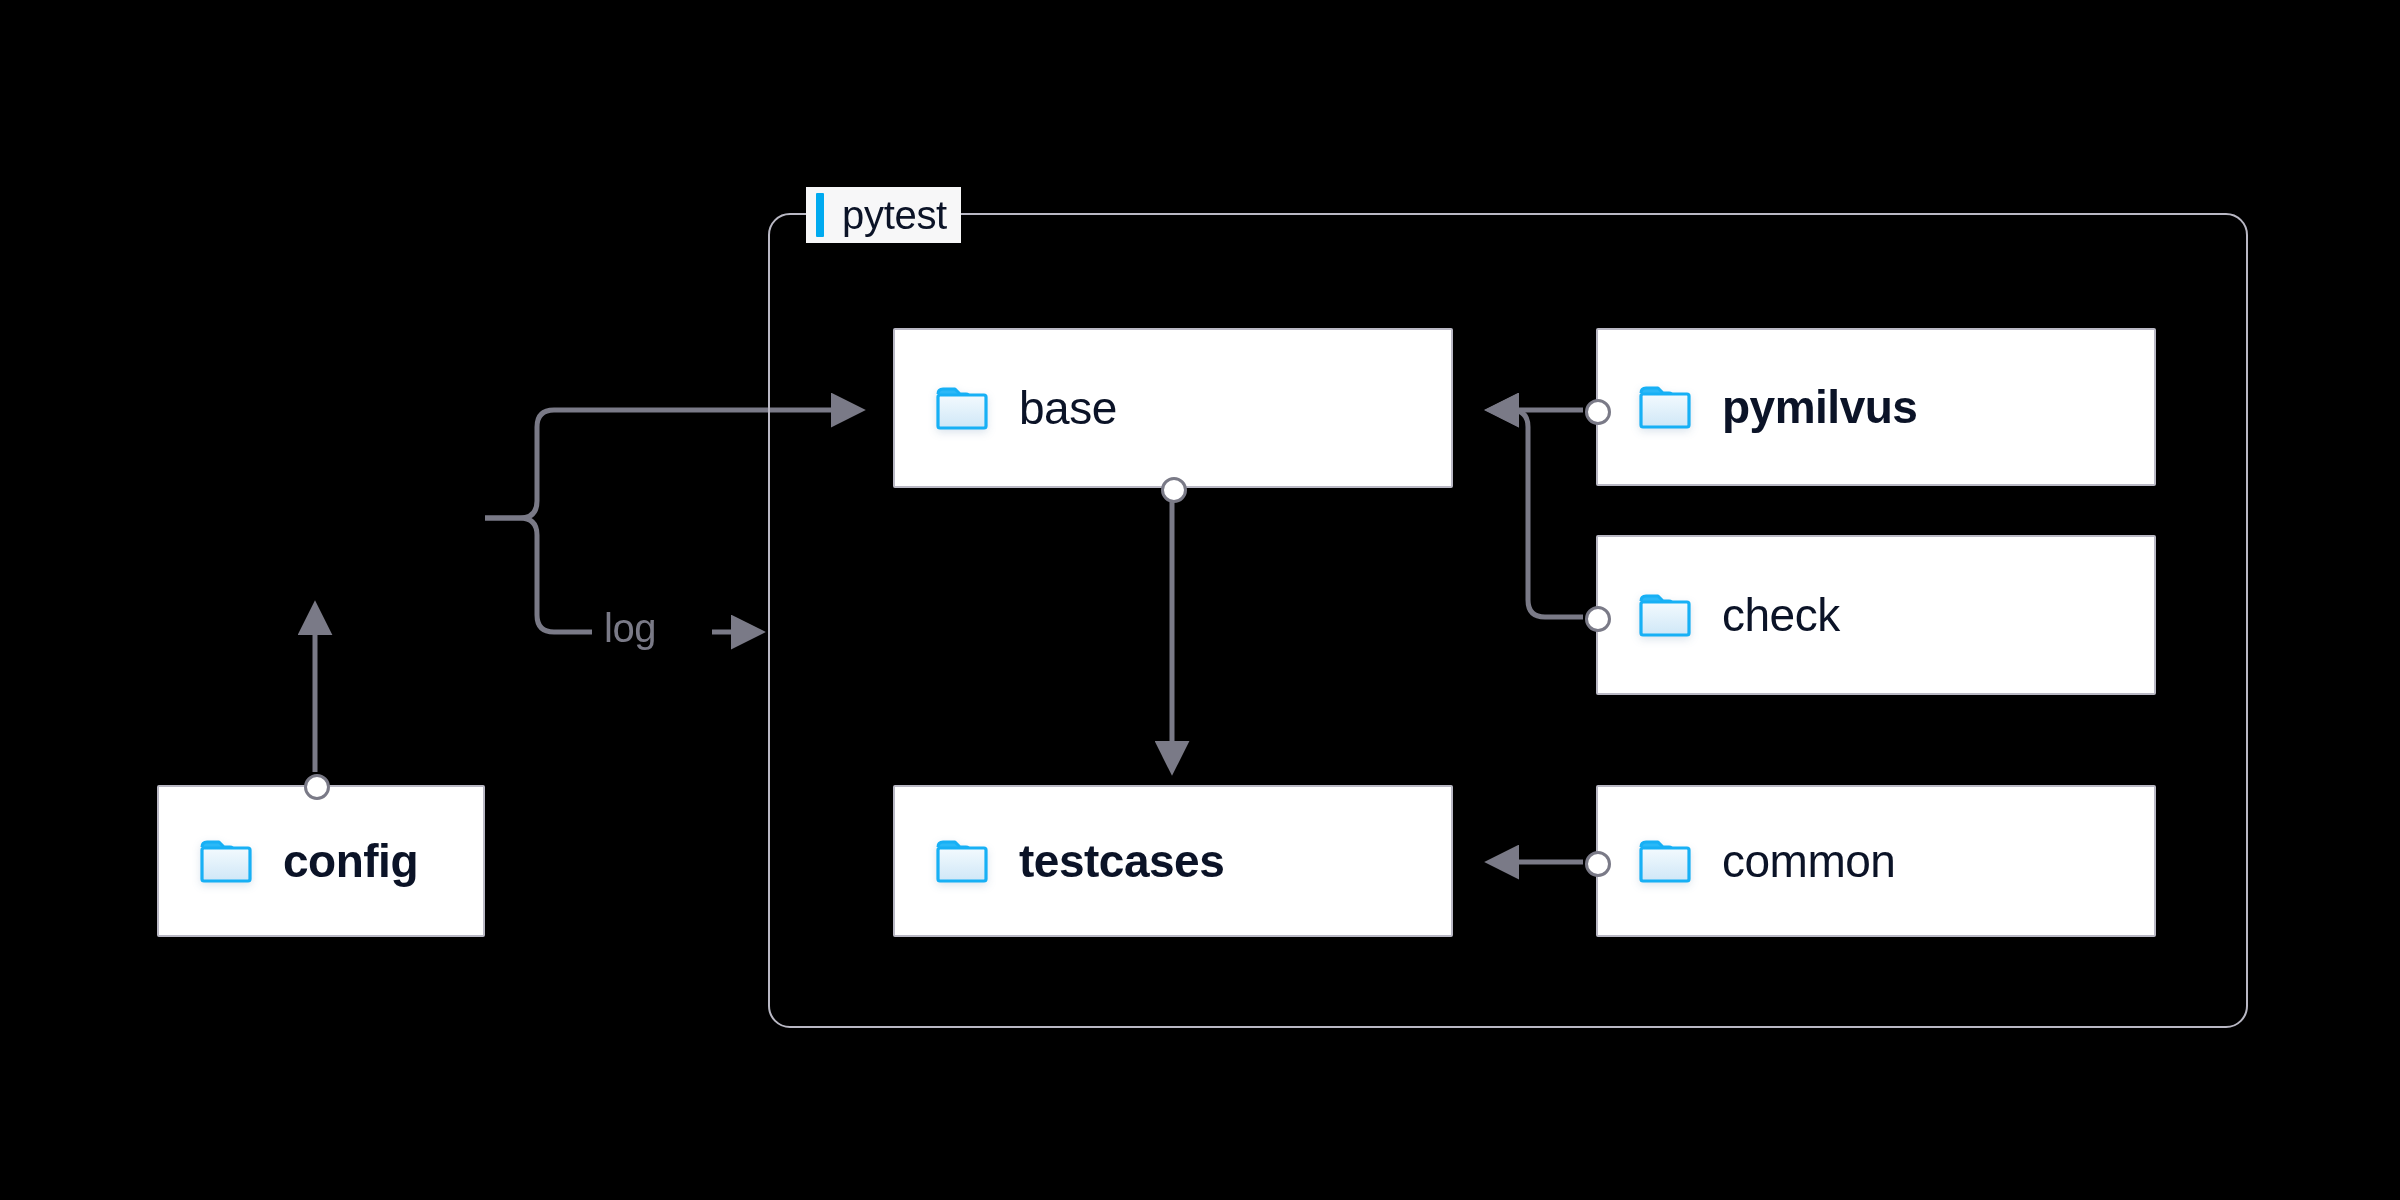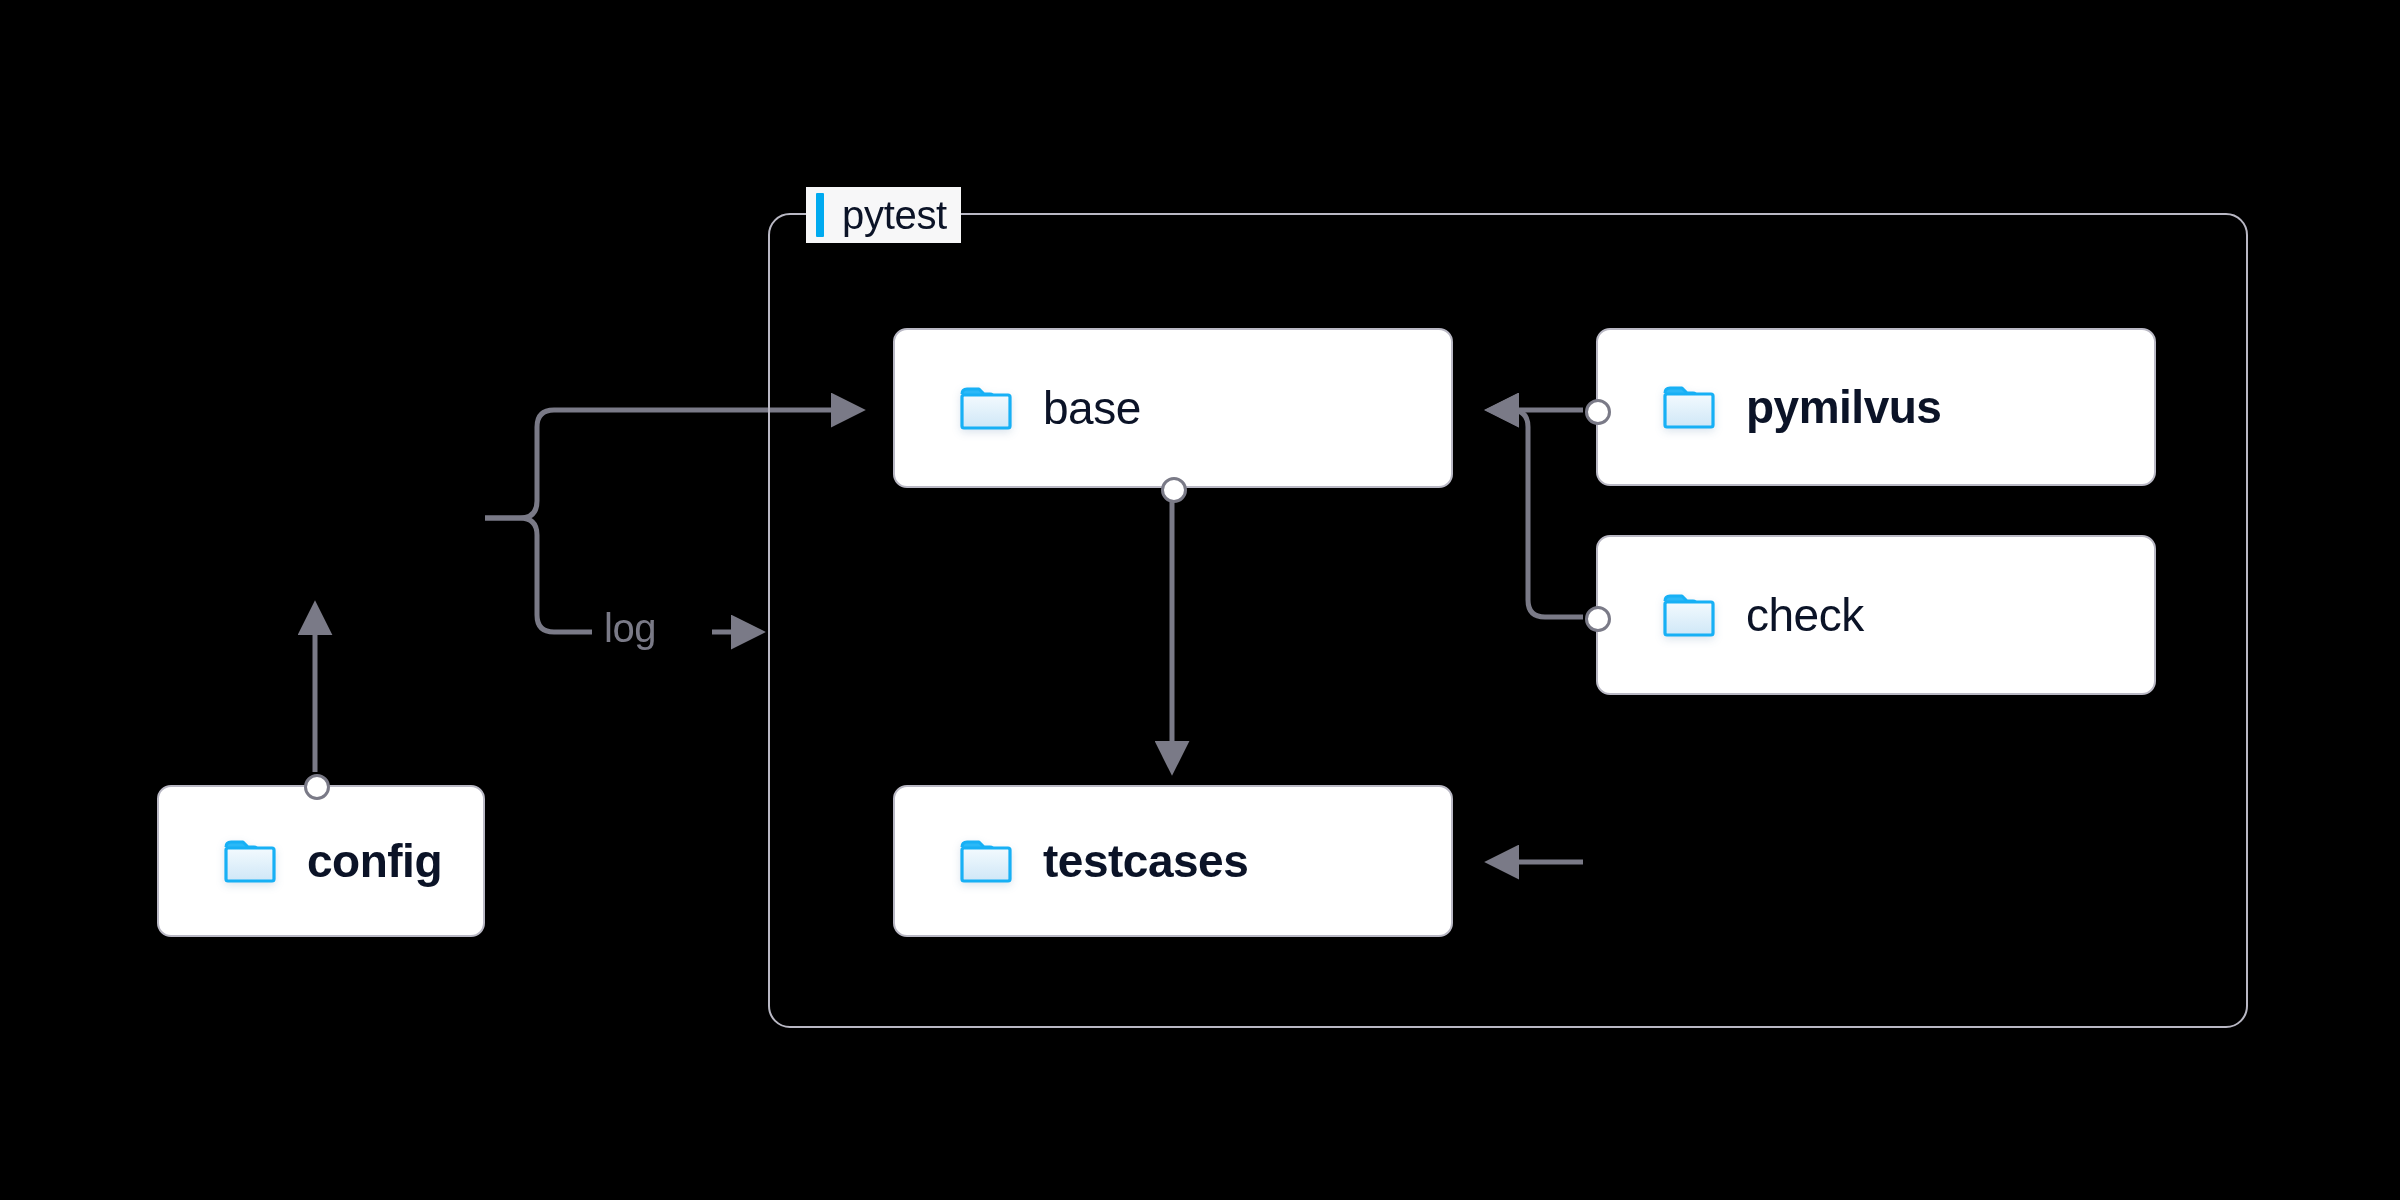--- a/index.html
+++ b/index.html
@@ -60,24 +60,24 @@
     white-space: nowrap;
     line-height: 1;
   }
 
   
   .node {
     position: absolute;
     box-sizing: border-box;
     background: #ffffff;
     border: 2px solid #b9b8c4;
-    border-radius: 14px;
+    border-radius: 2px;
     display: flex;
     align-items: center;
-    padding-left: 64px;
+    padding-left: 40px;
     gap: 30px;
   }
   .node-label {
     font-size: 46px;
     color: #0b1327;
     letter-spacing: -0.5px;
     white-space: nowrap;
     line-height: 1;
   }
 
@@ -212,16 +212,26 @@
     <span class="folder-icon">
       <svg viewBox="0 0 54 46" width="54" height="46">
         <path d="M3 9 q0-5 5-5 h12 l5 5 h6 q3 0 3 3" fill="#2bb8f7" stroke="#17b0f5" stroke-width="3" stroke-linejoin="round"></path>
         <rect x="3" y="10" width="48" height="33" rx="2" fill="url(#folderGrad)" stroke="#17b0f5" stroke-width="3.2"></rect>
       </svg>
     </span>
     <span class="node-label">check</span>
     <span class="port" style="left:-13px; top:69px;"></span>
   </div>
 
+  <div class="node" style="left:1596px; top:785px; width:560px; height:152px;">
+    <span class="folder-icon">
+      <svg viewBox="0 0 54 46" width="54" height="46">
+        <path d="M3 9 q0-5 5-5 h12 l5 5 h6 q3 0 3 3" fill="#2bb8f7" stroke="#17b0f5" stroke-width="3" stroke-linejoin="round"></path>
+        <rect x="3" y="10" width="48" height="33" rx="2" fill="url(#folderGrad)" stroke="#17b0f5" stroke-width="3.2"></rect>
+      </svg>
+    </span>
+    <span class="node-label">common</span>
+    <span class="port" style="left:-13px; top:64px;"></span>
+  </div>
 
   <div class="edge-label" style="left:604px; top:608px;">log</div>
 
 </div>
 
 </body></html>

